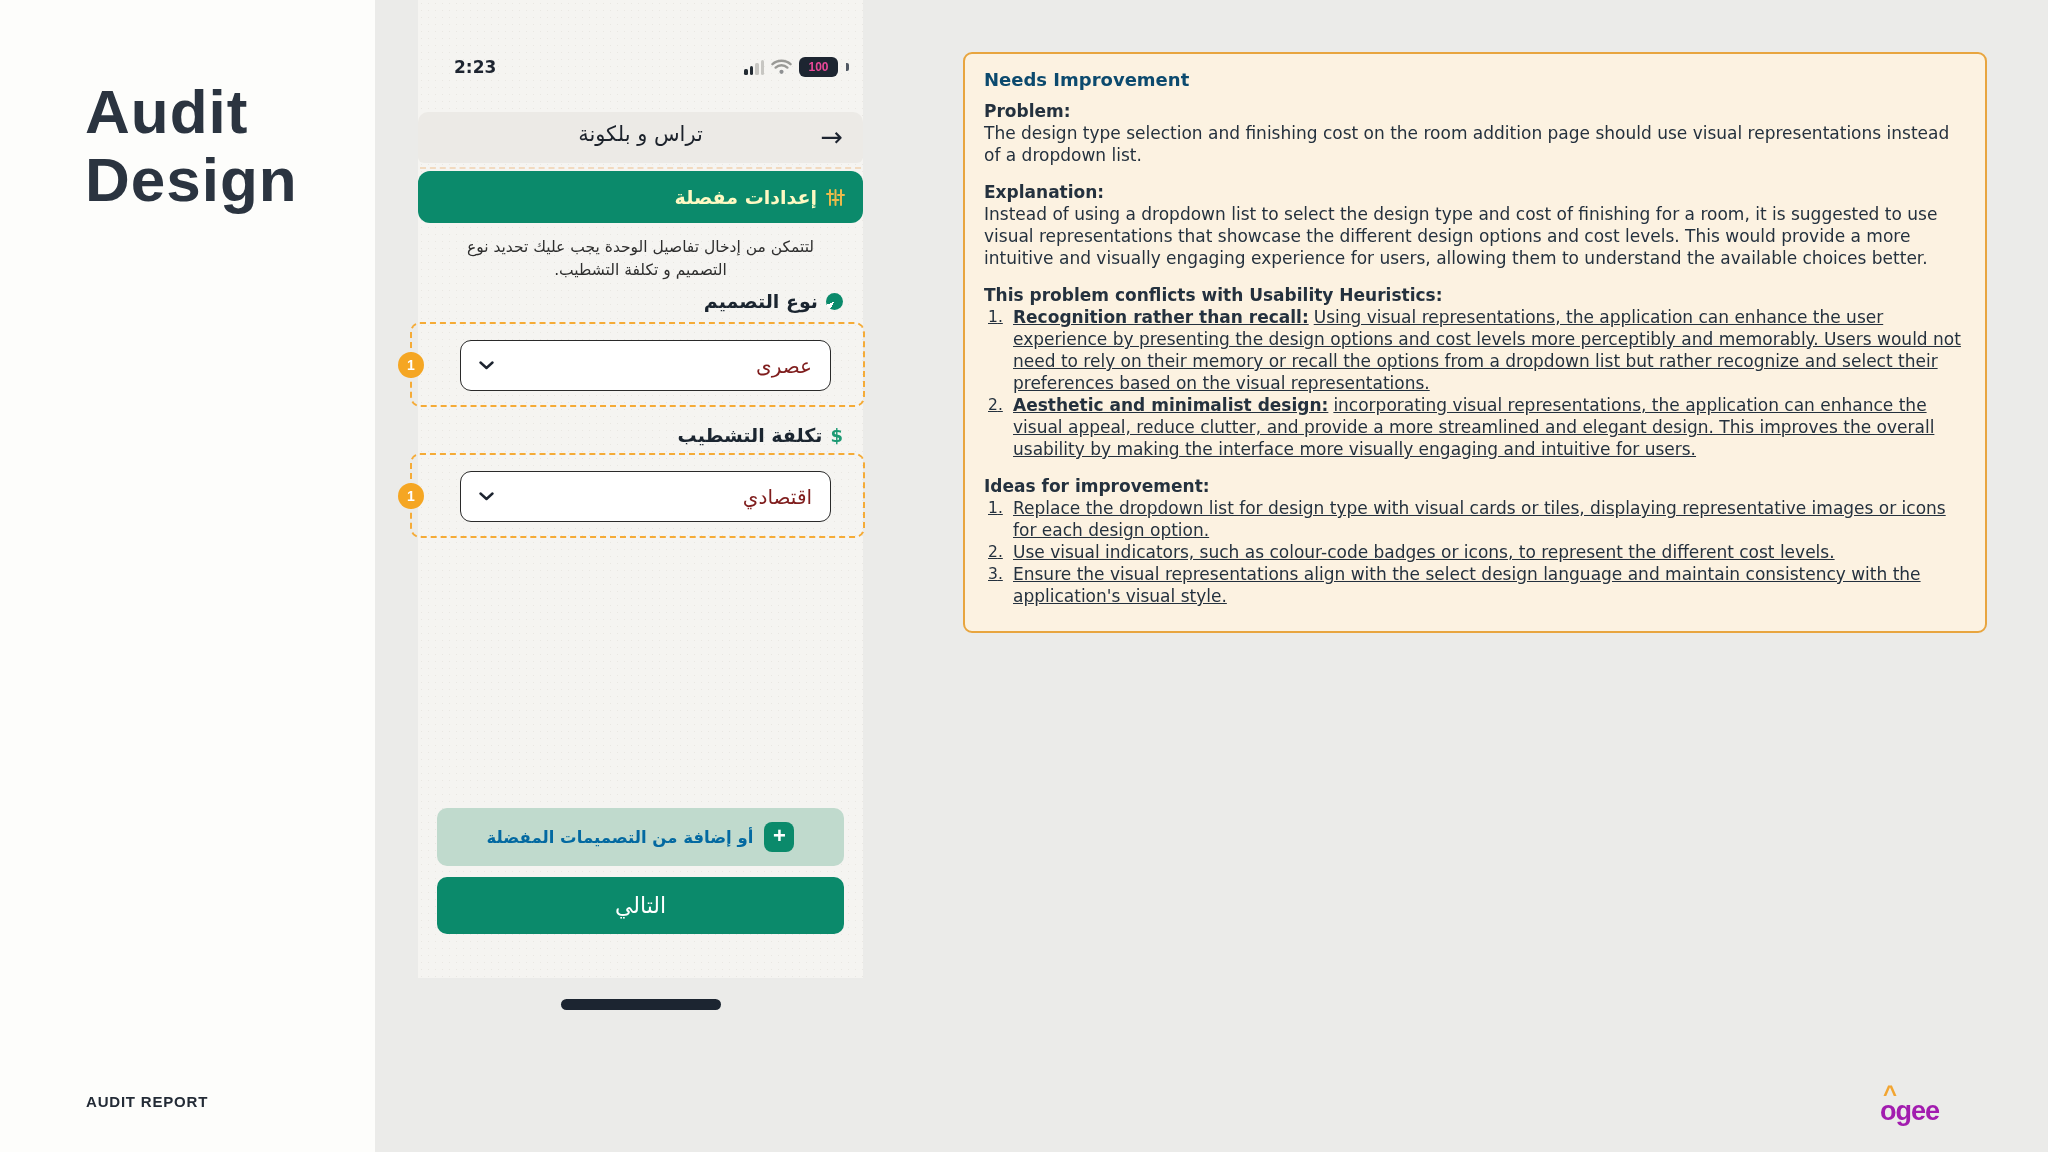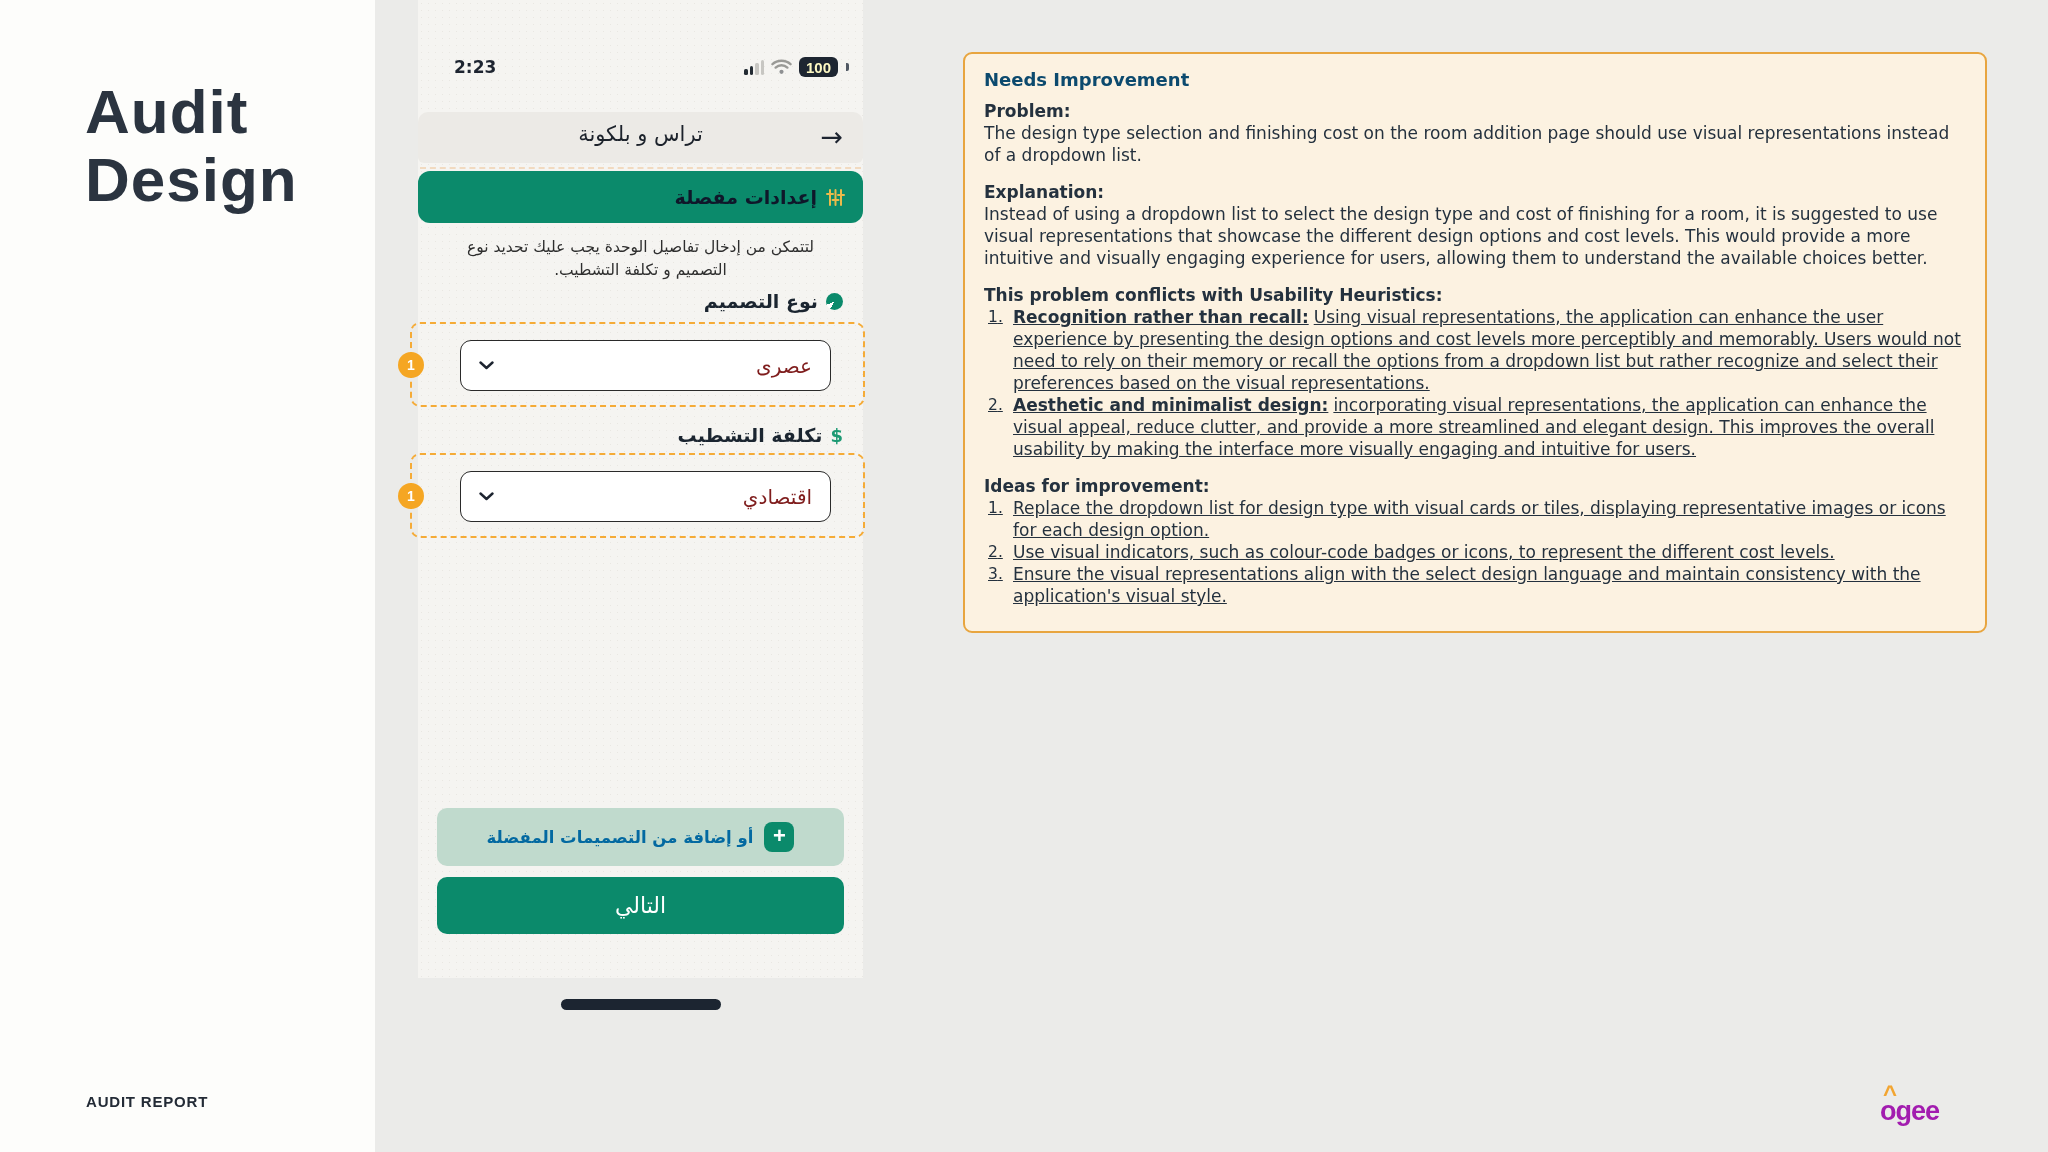--- a/index.html
+++ b/index.html
@@ -40,21 +40,21 @@
   .time { position:absolute; left:0; top:2px; font-size:17px; font-weight:bold; color:#1d2430; }
   .status-icons { position:absolute; right:4px; top:0; display:flex; align-items:center; gap:7px; height:24px; }
   .signal { display:flex; align-items:flex-end; gap:2px; height:15px; }
   .signal i { display:block; width:3.5px; border-radius:1.5px; }
   .signal i:nth-child(1){ height:6px;  background:#232b33; }
   .signal i:nth-child(2){ height:9px;  background:#232b33; }
   .signal i:nth-child(3){ height:12px; background:#c7c6c2; }
   .signal i:nth-child(4){ height:15px; background:#c7c6c2; }
   .battery {
     position:relative; width:39px; height:20px; border-radius:6px;
-    background:#1d2531; color:#fef9c3; font-size:15px; font-weight:bold;
+    background:#1d2531; color:#ec4899; font-size:12px; font-weight:bold;
     display:flex; align-items:center; justify-content:center;
     font-family:"Liberation Sans", sans-serif;
   }
   .battery-nub { width:3px; height:8px; border-radius:0 2px 2px 0; background:#505863; margin-left:1px; }
 
   .app-header {
     position:absolute; top:112px; left:0; right:0; height:51px;
     background:#eceae6; border-radius:10px 10px 6px 6px;
   }
   .app-header .title {
@@ -68,21 +68,21 @@
     position:absolute; top:167px; left:2px; right:2px; height:0;
     border-top:2px dashed #f0c9a0; opacity:.6;
   }
 
   .banner {
     position:absolute; top:171px; left:0; right:0; height:52px;
     background:#0b8a6b; border-radius:12px;
     display:flex; align-items:center; justify-content:flex-end;
     padding-right:18px; gap:9px;
   }
-  .banner .label { color:#0f172a; font-size:19px; font-weight:bold; direction:rtl; }
+  .banner .label { color:#fef9c3; font-size:19px; font-weight:bold; direction:rtl; }
 
   .description {
     position:absolute; top:236px; left:22px; right:22px;
     text-align:center; font-size:15.5px; line-height:1.5; color:#2e2e2e; direction:rtl;
   }
 
   .field-label {
     position:absolute; right:20px; display:flex; align-items:center; gap:8px;
   }
   .field-label .txt { font-size:19px; font-weight:bold; color:#1b2530; direction:rtl; }

